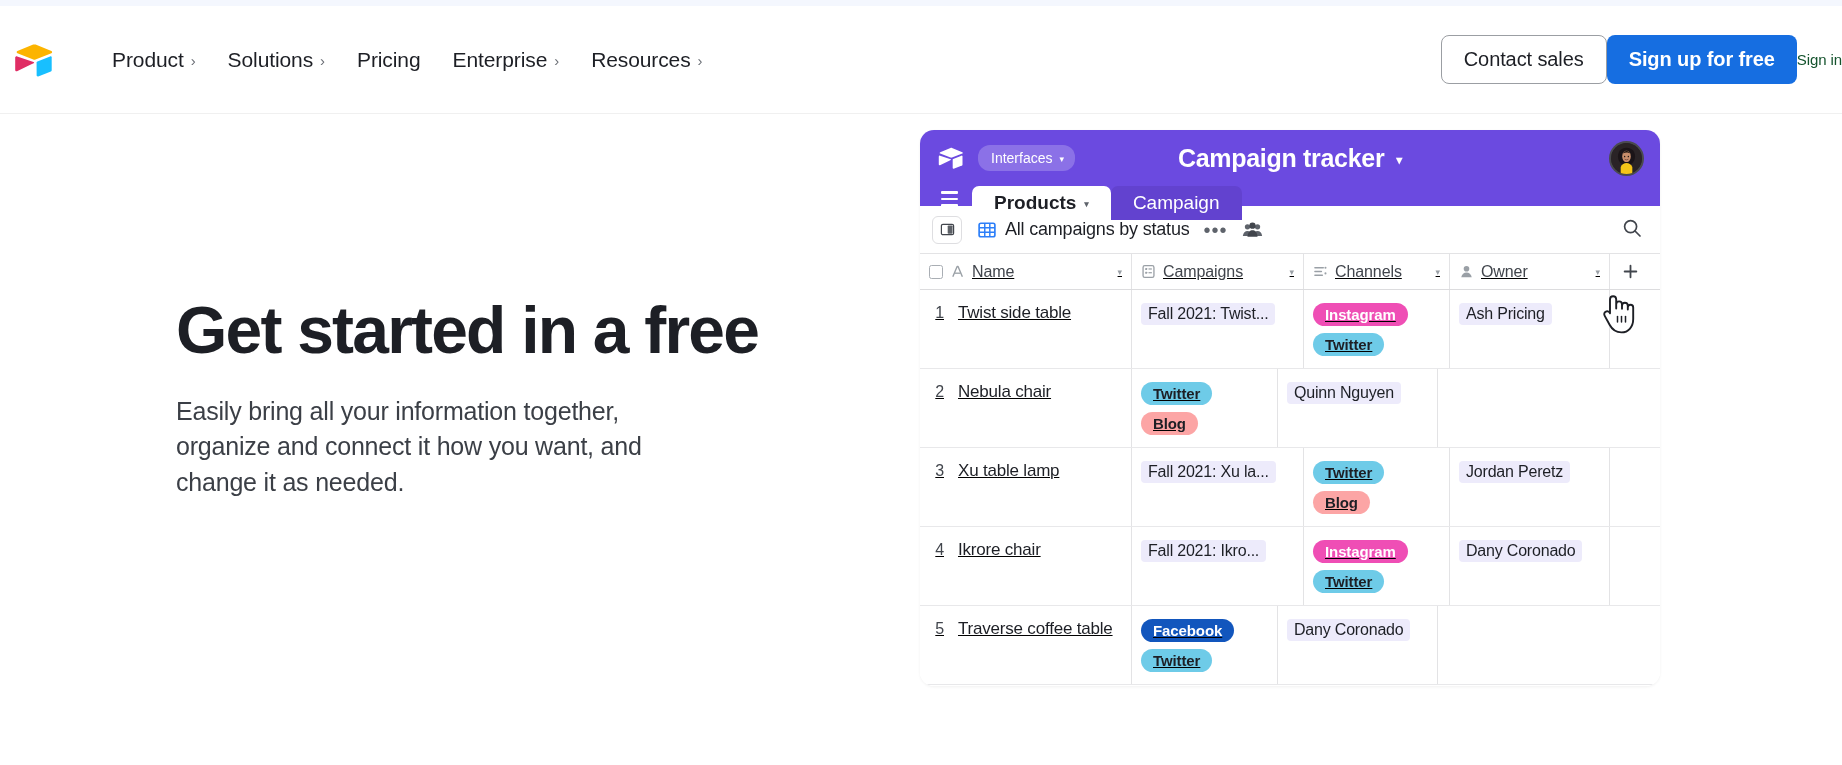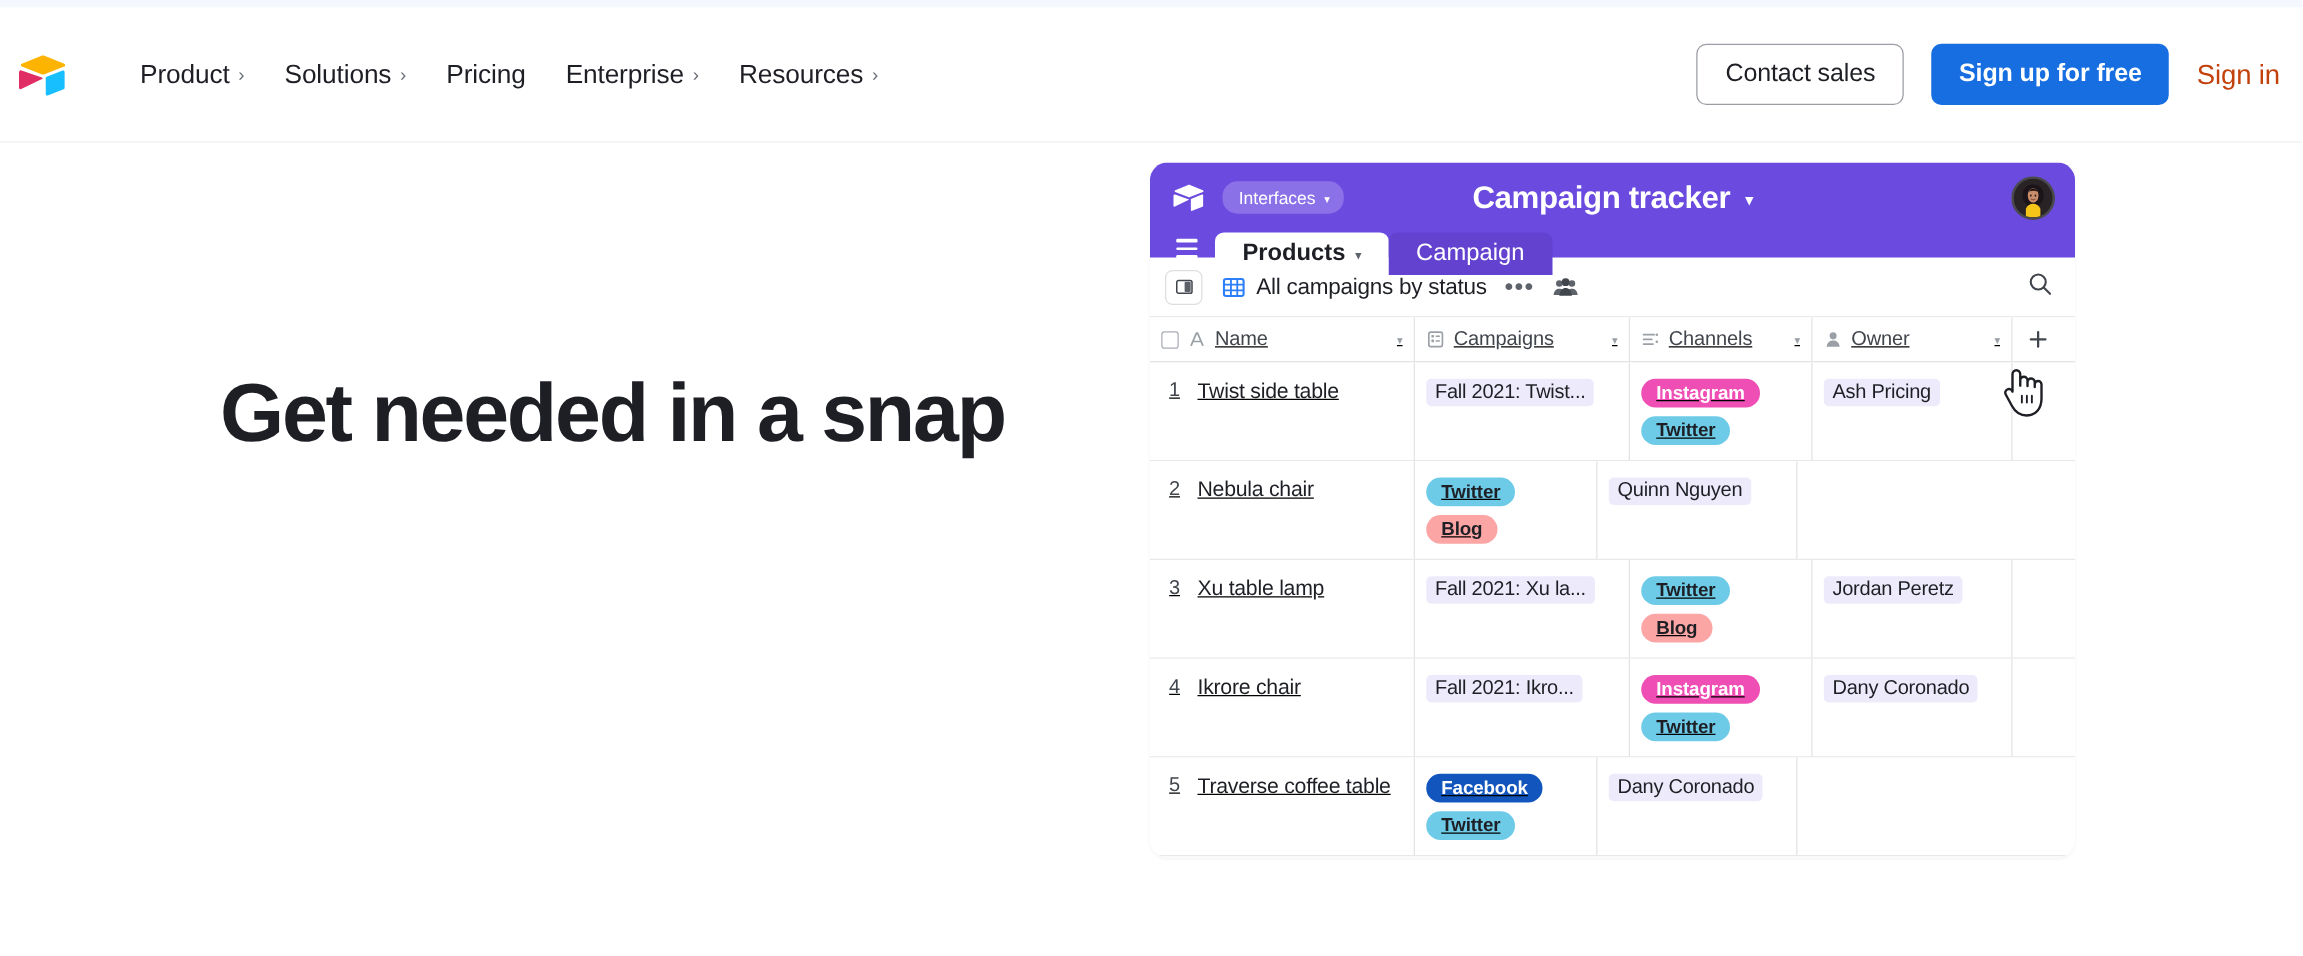--- a/index.html
+++ b/index.html
@@ -74,22 +74,20 @@
     color: #6b6f76;
     line-height: 1;
     position: relative;
     top: -1px;
   }
 
   .nav-right {
     margin-left: auto;
     display: flex;
     align-items: center;
-    gap: 22px;
-    padding-right: 18px;
   }
 
   .btn-contact {
     border: 1px solid #9b9ea3;
     background: #ffffff;
     color: #1d1f25;
     font-size: 20px;
     font-family: "Liberation Sans", sans-serif;
     border-radius: 8px;
     padding: 12px 22px;
@@ -106,22 +104,22 @@
     font-weight: bold;
     font-family: "Liberation Sans", sans-serif;
     border-radius: 8px;
     padding: 13px 22px;
     cursor: pointer;
     letter-spacing: -0.1px;
     white-space: nowrap;
   }
 
   .link-signin {
-    font-size: 22px;
-    color: #c2410c;
+    font-size: 15px;
+    color: #14532d;
     cursor: pointer;
     white-space: nowrap;
     letter-spacing: -0.1px;
   }
 
   
   .hero-text {
     position: absolute;
     left: 176px;
     top: 296px;
@@ -436,21 +434,22 @@
     </div>
 
     <div class="nav-right">
       <button class="btn-contact">Contact sales</button>
       <button class="btn-signup">Sign up for free</button>
       <span class="link-signin">Sign in</span>
     </div>
   </div>
 
   <div class="hero-text">
-    <h1 class="hero-title">Get needed in a snap</h1>
+    <h1 class="hero-title">Get started in a free</h1>
+    <p class="hero-sub">Easily bring all your information together, organize and connect it how you want, and change it as needed.</p>
   </div>
 
   <div class="app-card">
 
     <div class="card-purple">
       <div class="purple-row1">
 
         <div class="mini-logo">
           <svg viewBox="0 0 40 40" width="26" height="26" aria-hidden="true">
             <path d="M19.2 4.6 L3.4 11.0 C2.4 11.4 2.4 12.8 3.4 13.2 L19.3 19.4 C20.0 19.7 20.8 19.7 21.5 19.4 L37.4 13.2 C38.4 12.8 38.4 11.4 37.4 11.0 L21.6 4.6 C20.8 4.3 20.0 4.3 19.2 4.6 Z" fill="#ffffff"></path>

